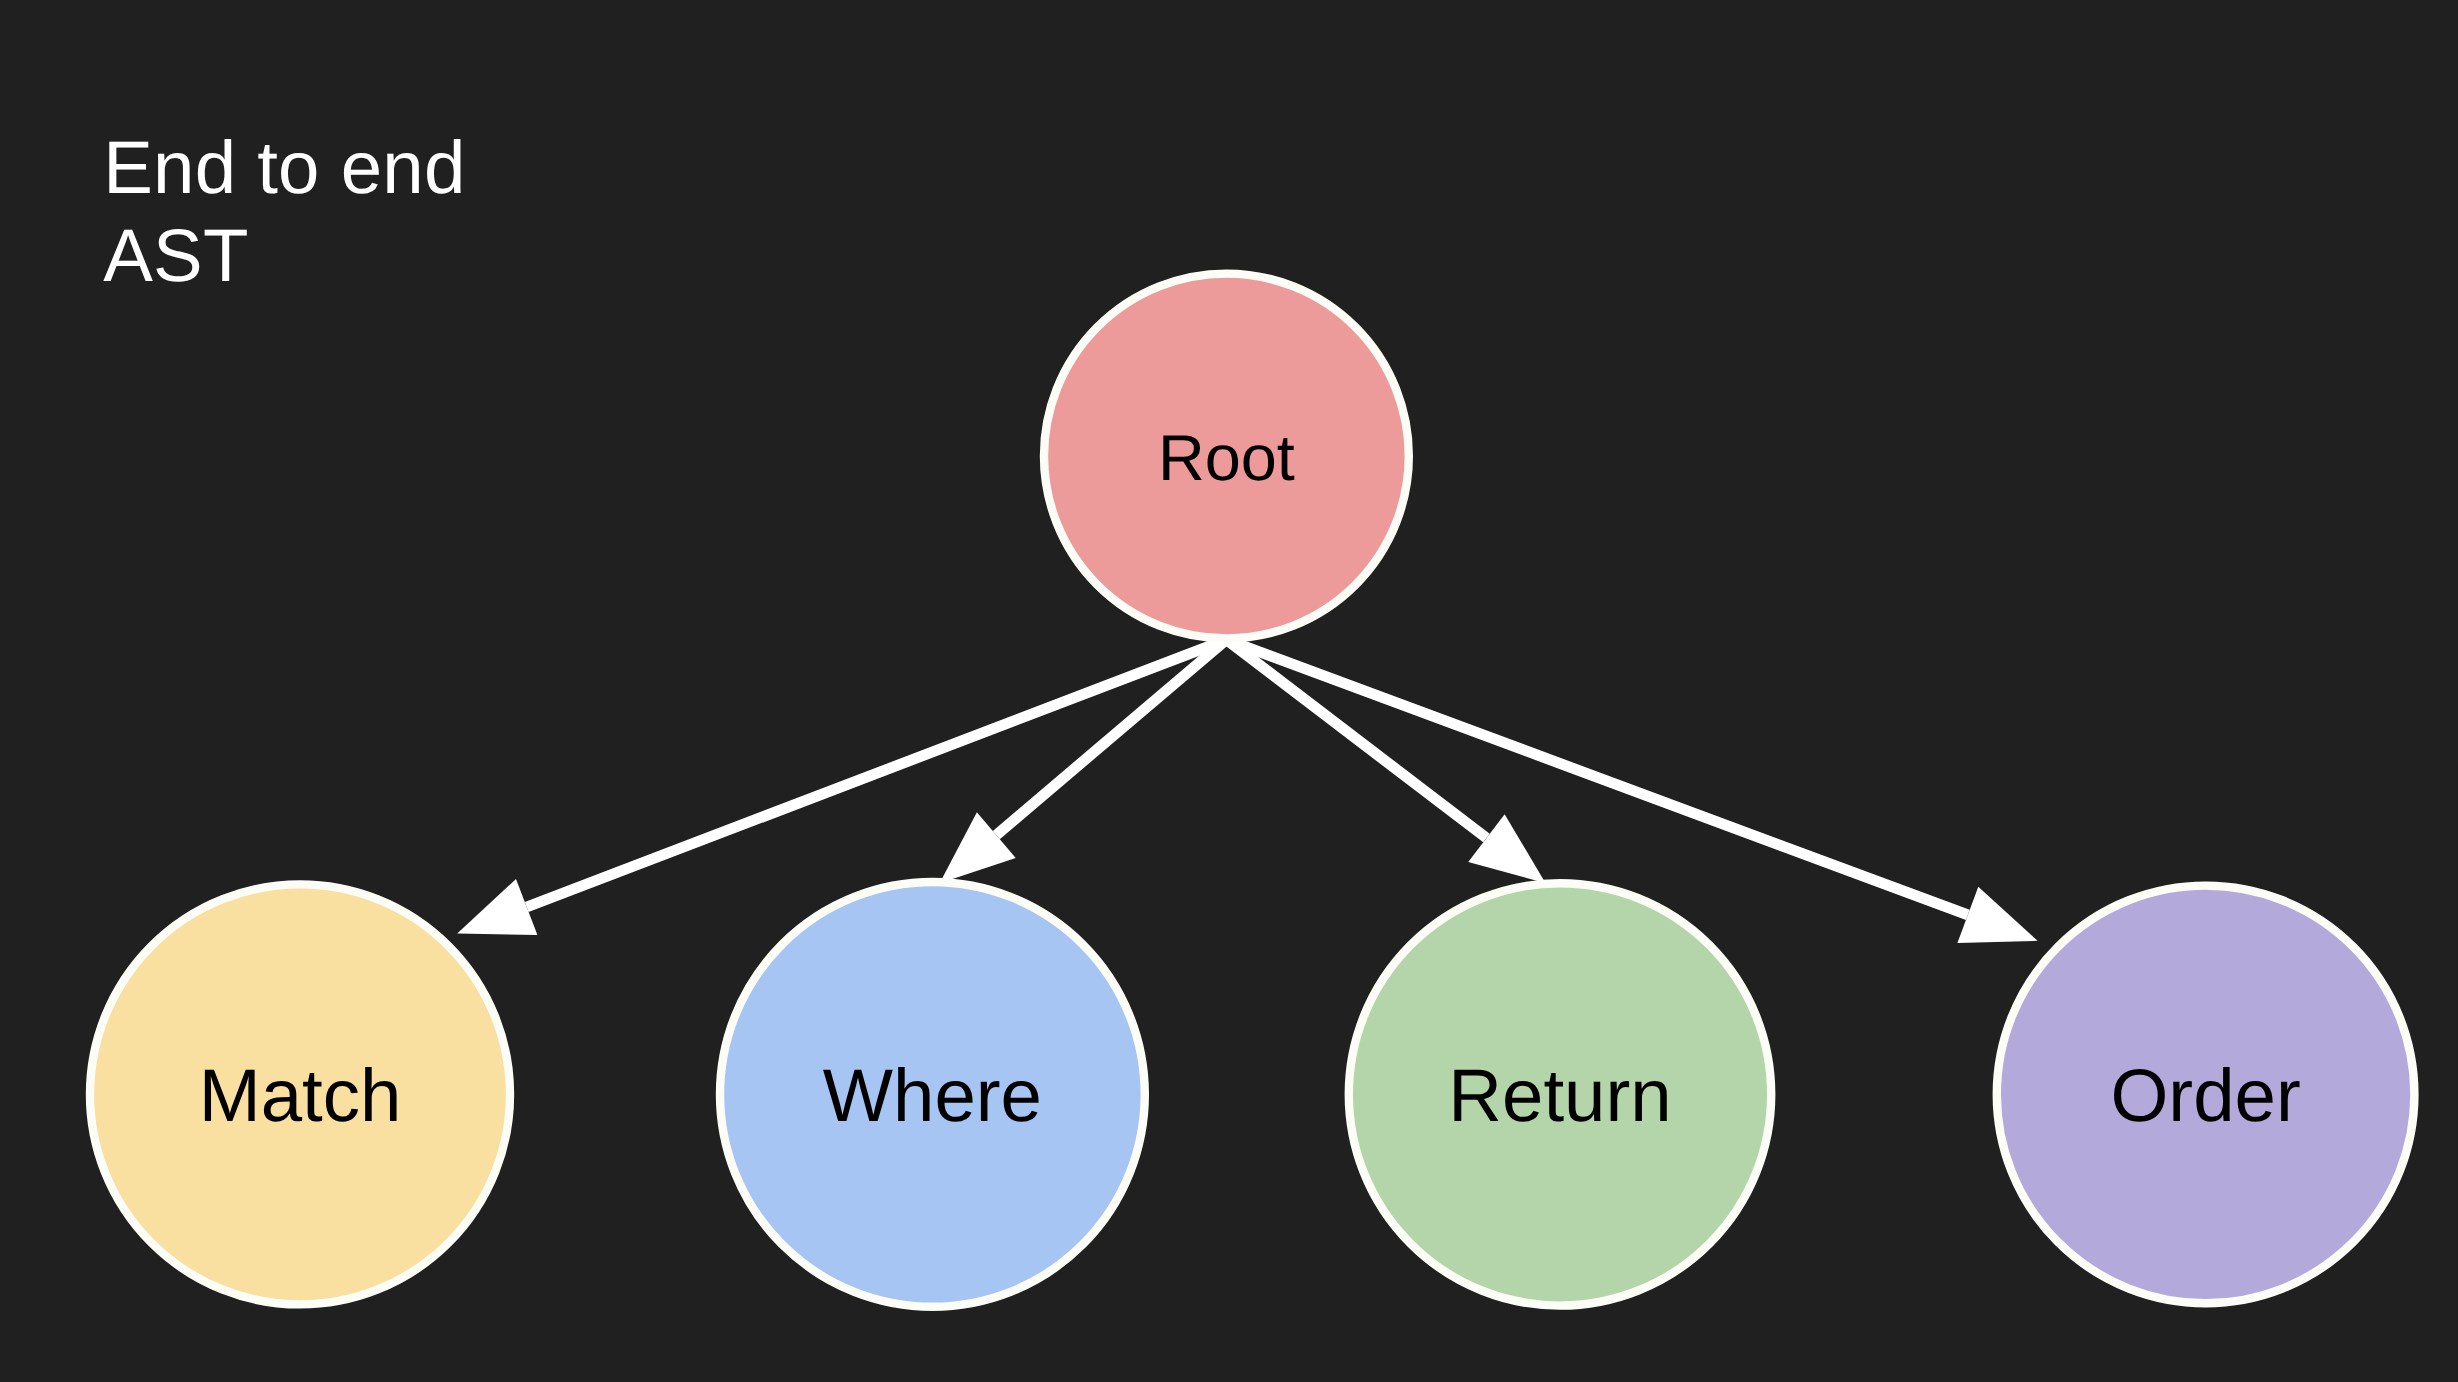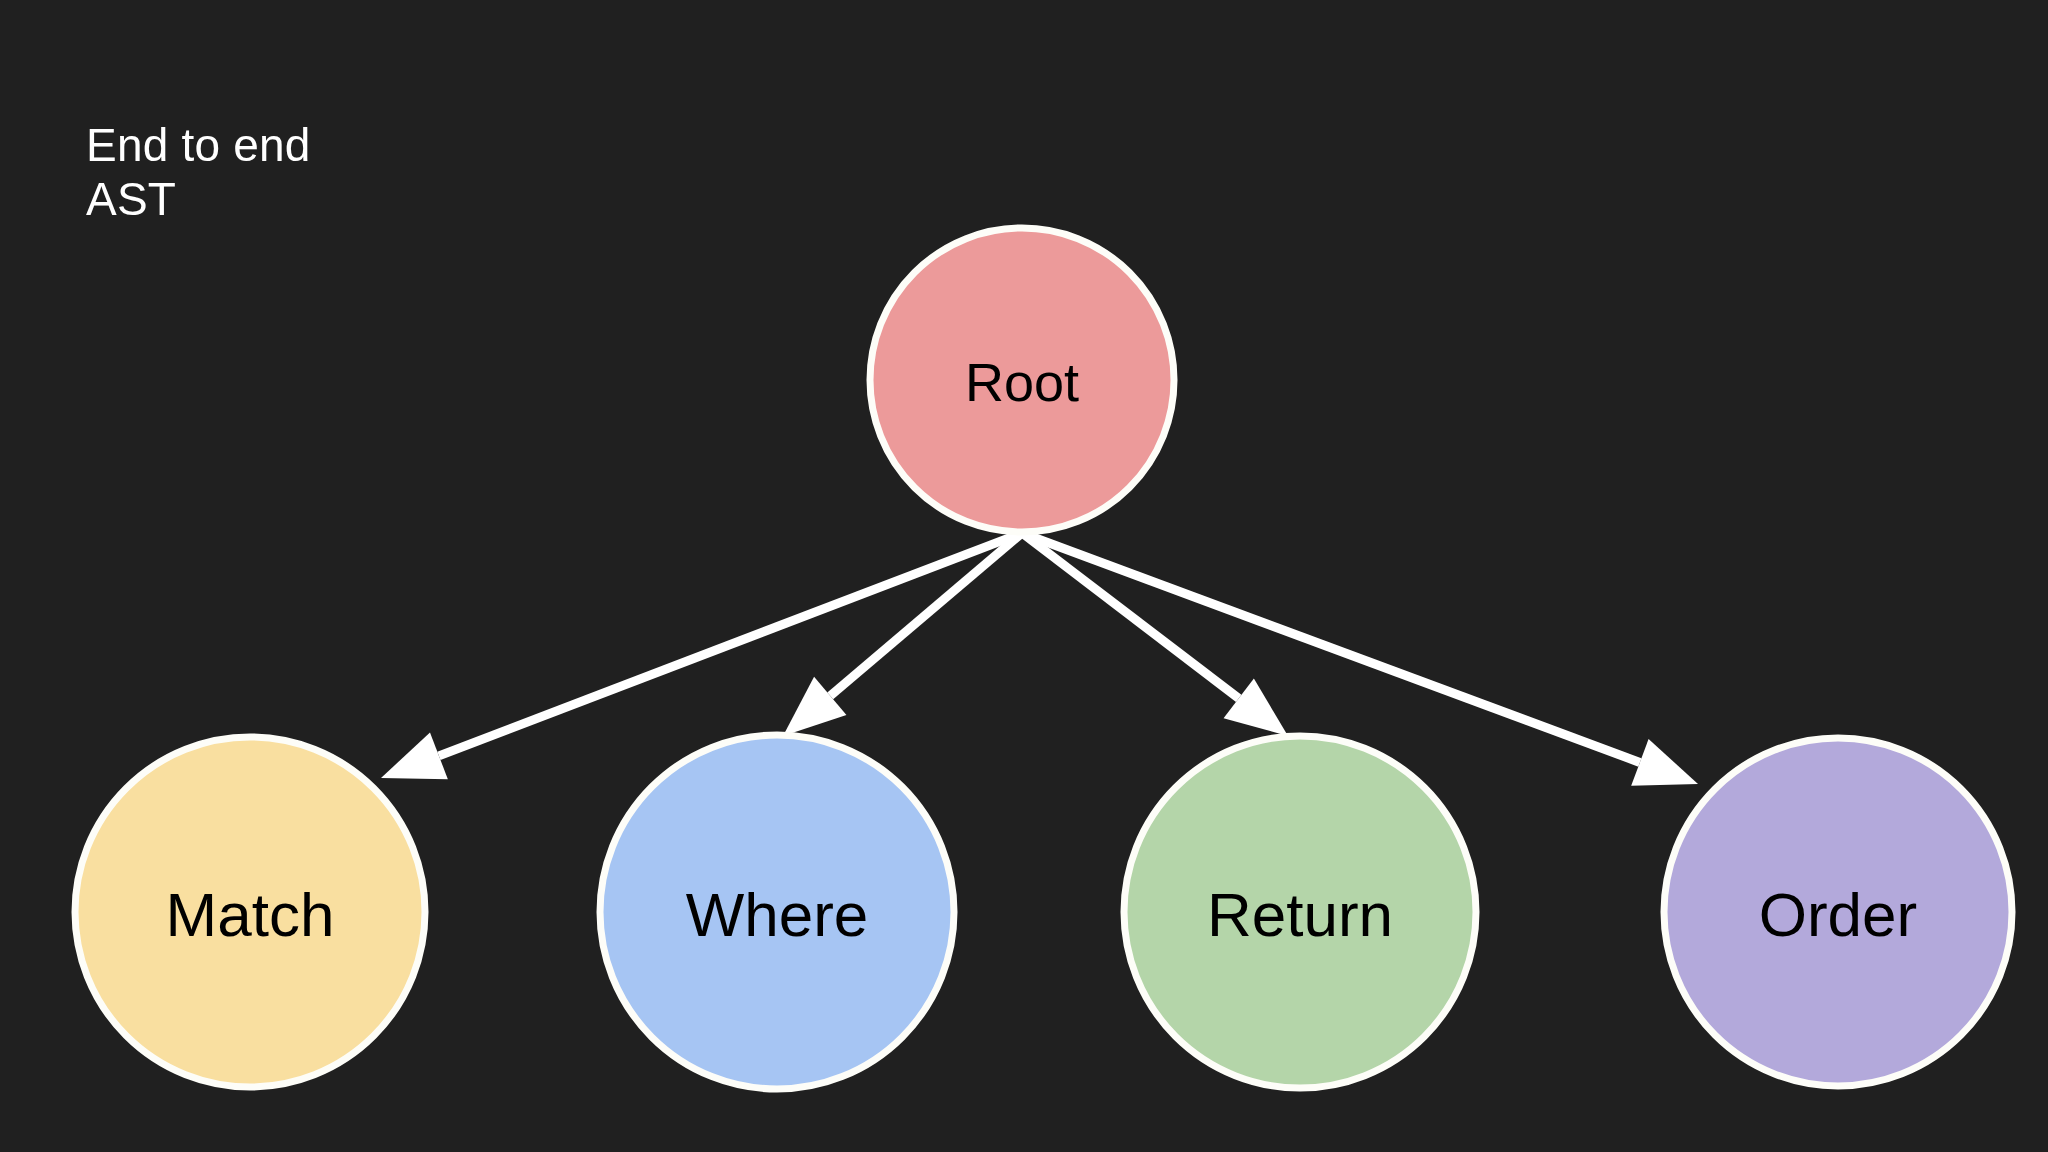--- a/index.html
+++ b/index.html
@@ -16,24 +16,24 @@
   }
   #slide {
     position: relative;
     width: 2048px;
     height: 1152px;
     background: #202020;
   }
   #slide-title {
     position: absolute;
     left: 86px;
-    top: 118px;
+    top: 104px;
     color: #ffffff;
     font-family: "Liberation Sans", sans-serif;
-    font-size: 46px;
+    font-size: 62px;
     line-height: 1.18;
     font-weight: 400;
     letter-spacing: 0.2px;
     white-space: pre-line;
     user-select: none;
   }
   #graph {
     position: absolute;
     left: 0;
     top: 0;

